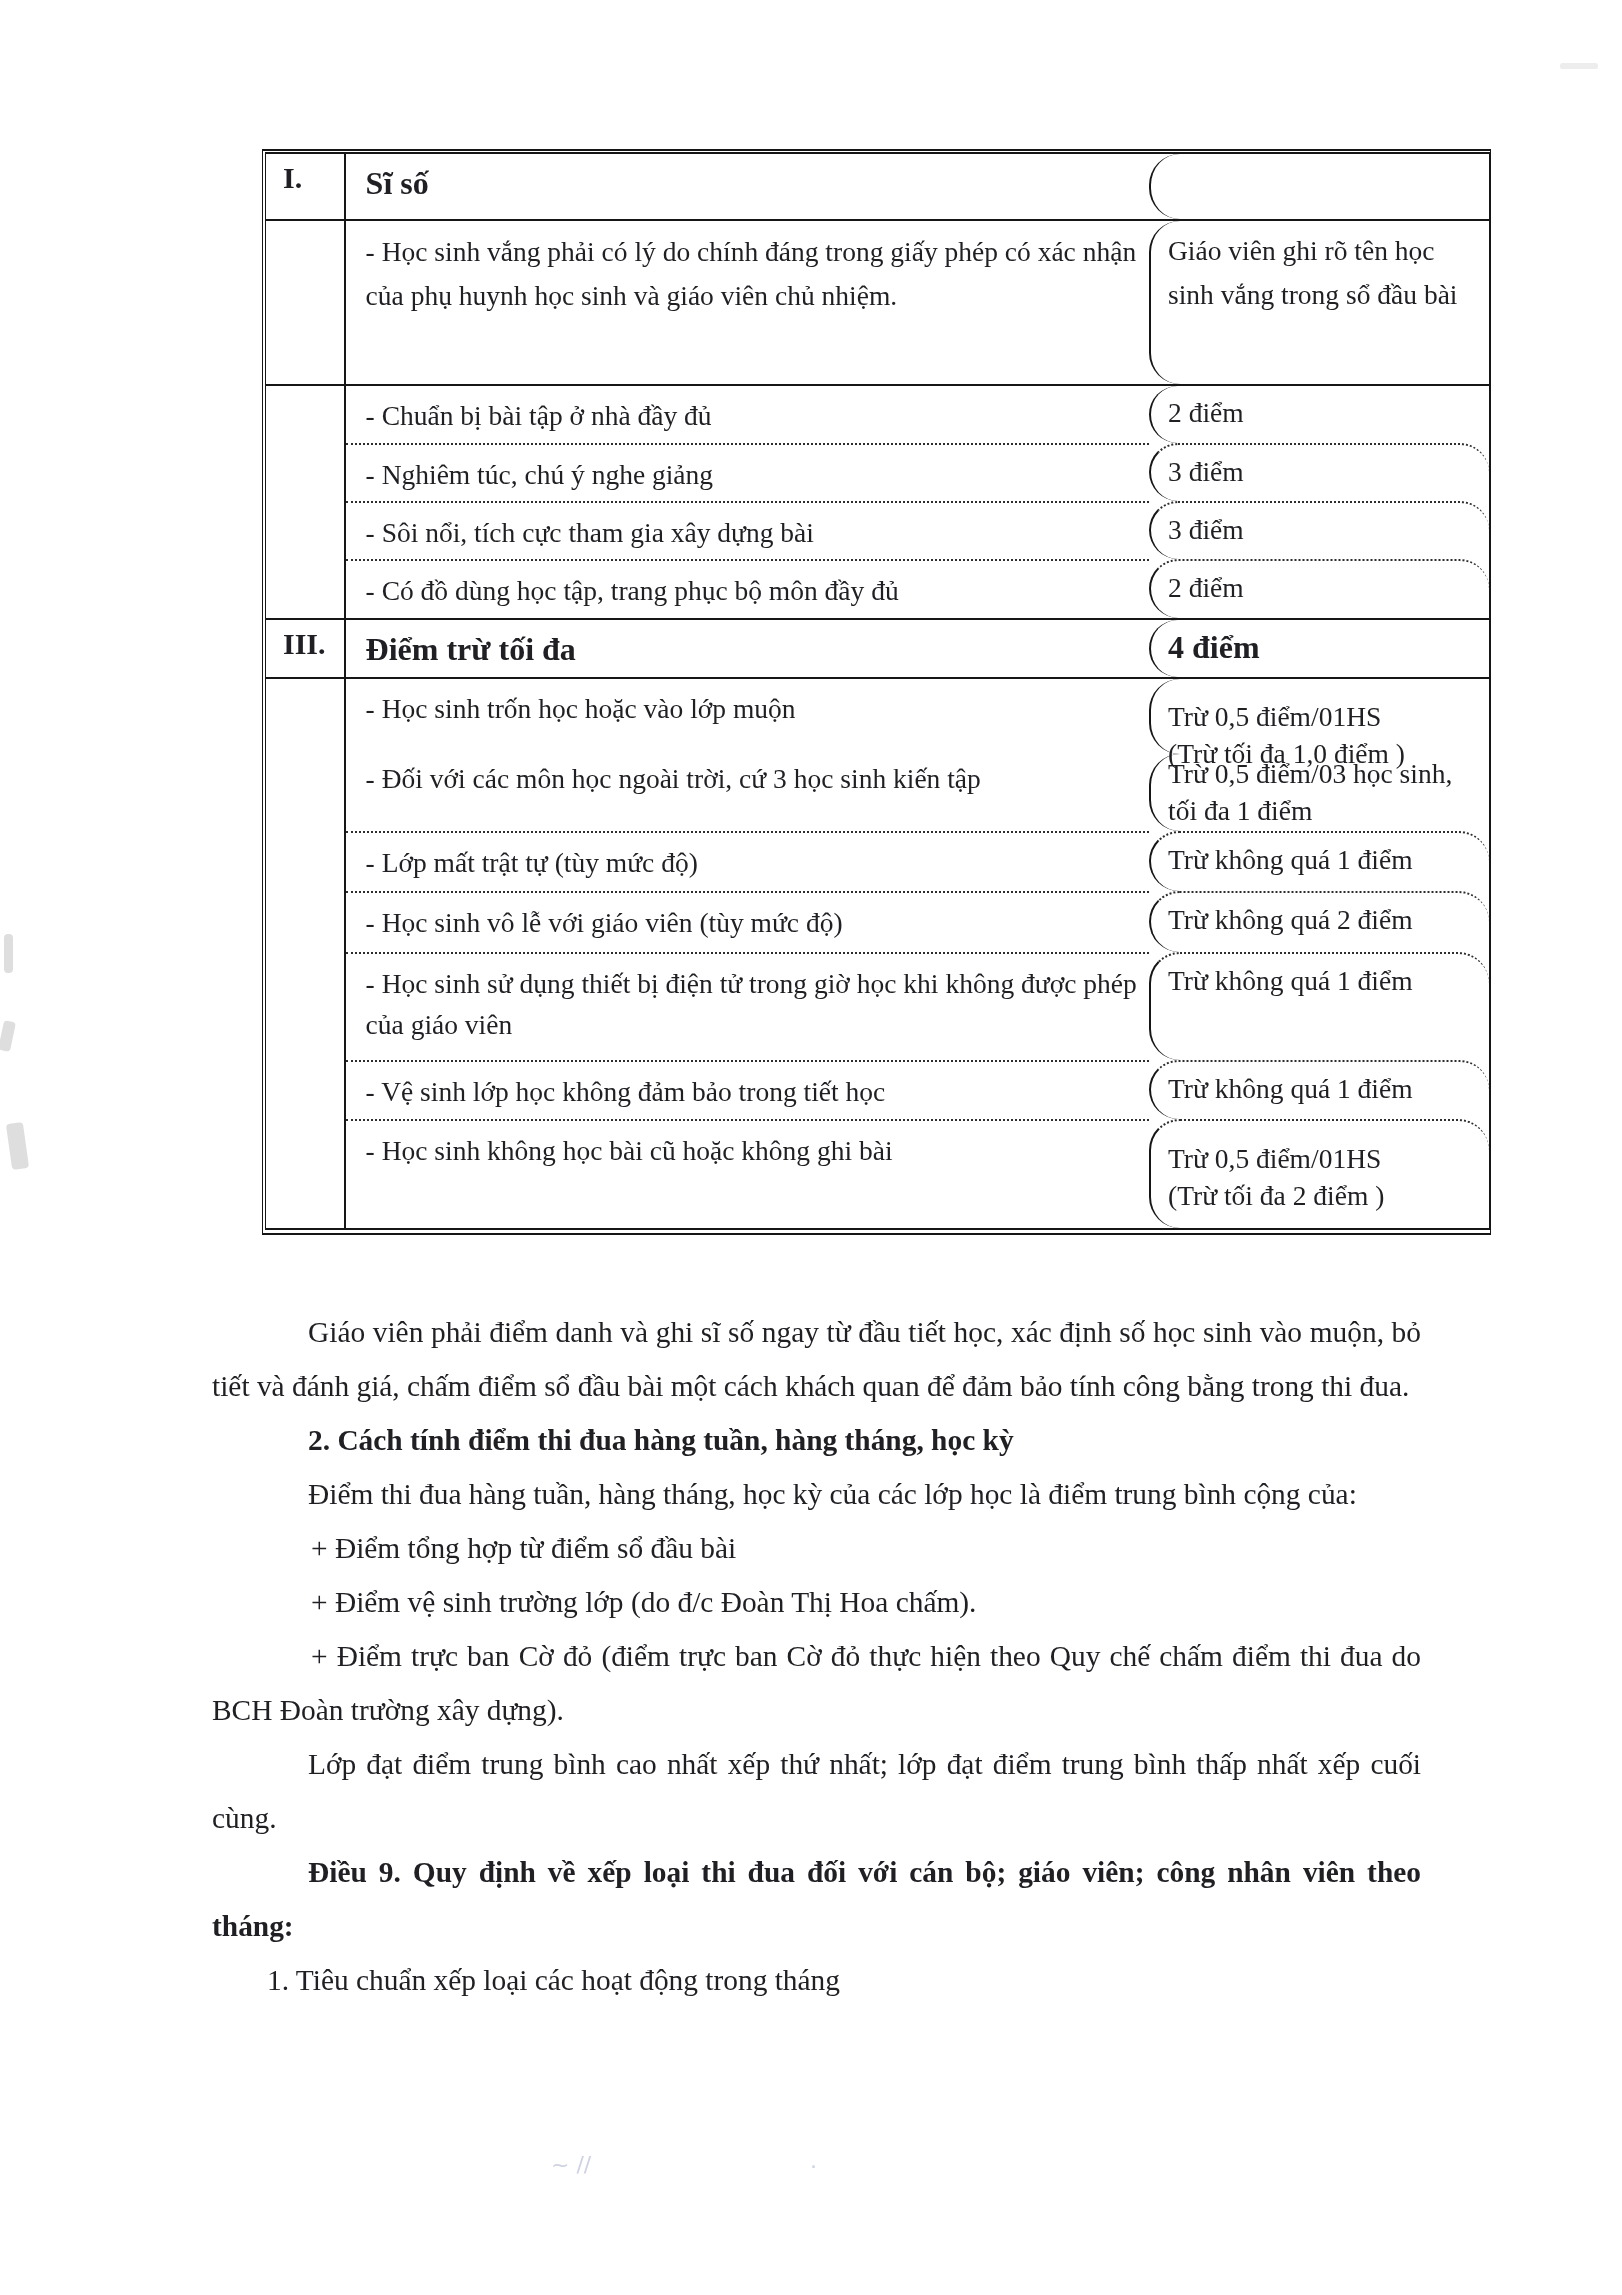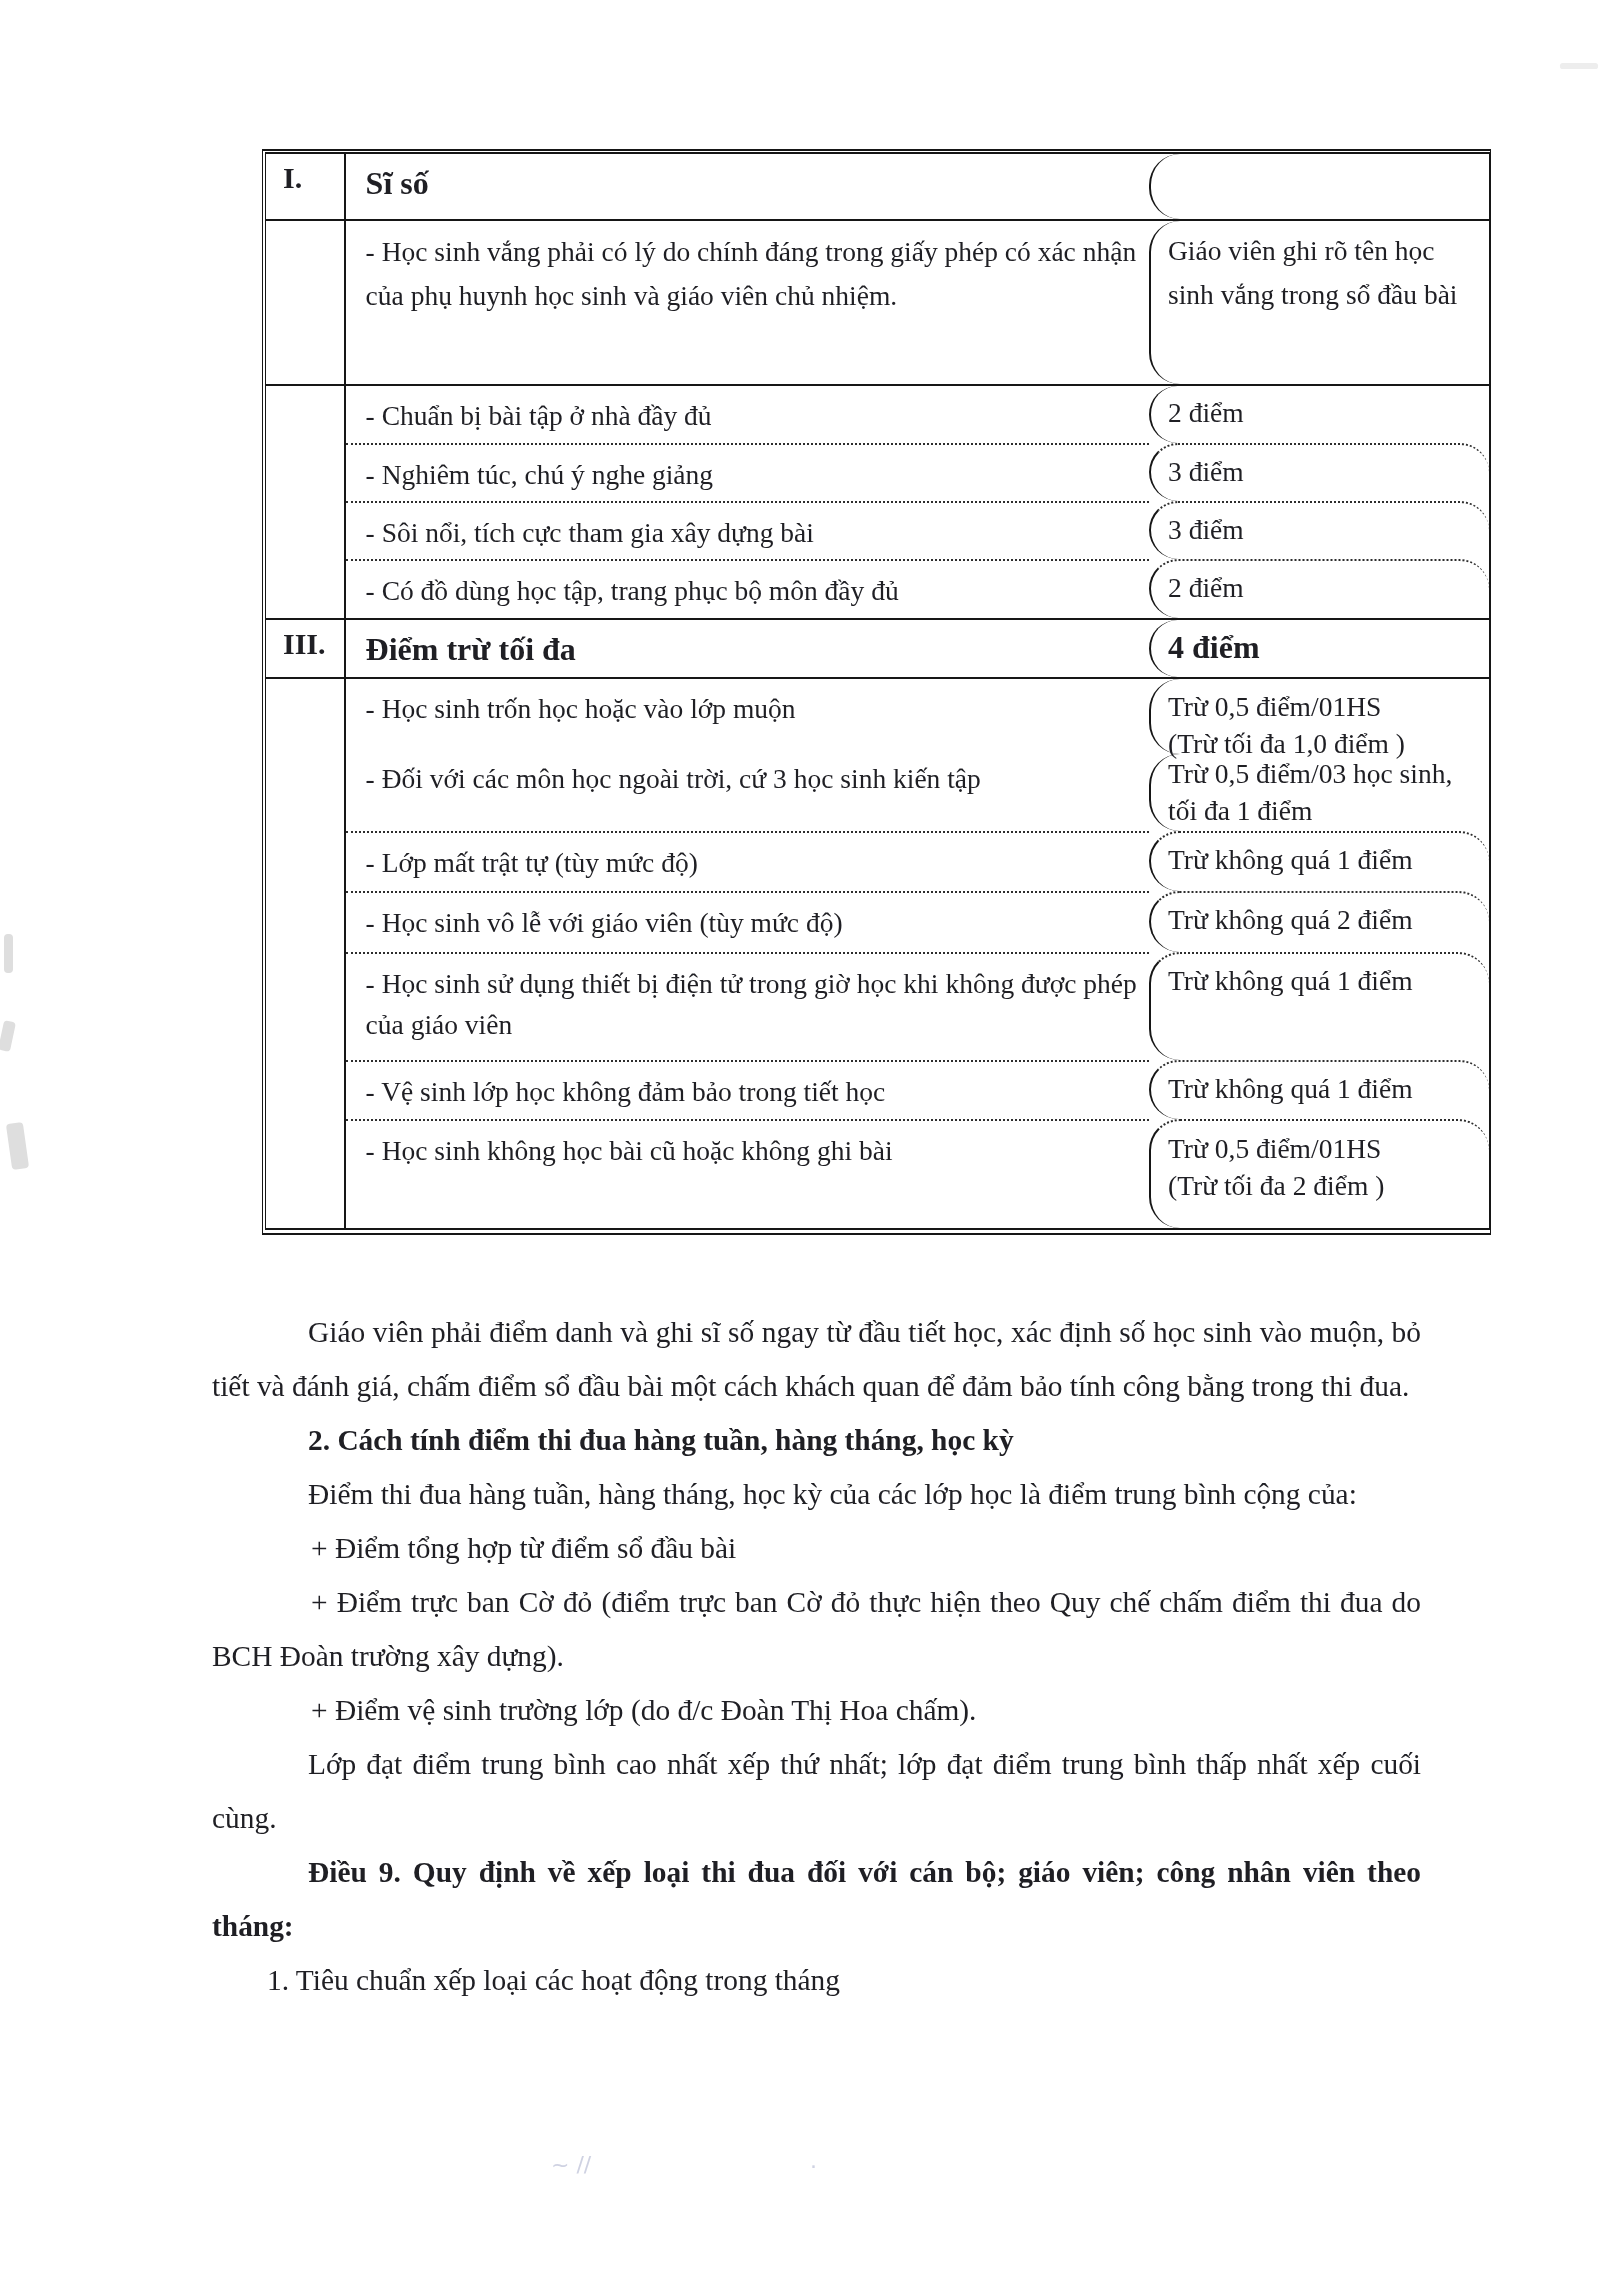--- a/index.html
+++ b/index.html
@@ -45,21 +45,21 @@
   .sec .c2,.sec .c3{font-weight:bold;font-size:32px;}
   .d-solid{border-top:2px solid #161616;}
   .d-dot .c2,.d-dot .c3{border-top:2px dotted #2d2d2d;}
 
   .h100{height:65px}.h252{height:165px}.h96{height:63px}
   .h90{height:59px}.h88{height:58px}
   .h118{height:77px}.h117{height:77px}
   .h92{height:60px}.h93{height:61px}.h165{height:108px}.h166{height:109px}
 
   .tall .c2,.tall .c3{line-height:44px;}
-  .tight .c3{line-height:37px;padding-top:9px;}
+  .tight .c3{line-height:37px;padding-top:19px;}
   .tight2 .c3{line-height:37px;padding-top:1.3px;}
   .tight2 .c2{padding-top:3.9px;}
 
   
   .bodytext{
     position:absolute;left:212px;top:1305px;width:1209px;
     font-size:29.4px;line-height:54px;text-align:justify;
   }
   .bodytext p{margin:0;text-indent:96px;}
   .bodytext p.plus{text-indent:99px;}
@@ -166,22 +166,22 @@
 (Trừ tối đa 2 điểm )</div>
     </div>
 
   </div>
 
   <div class="bodytext">
     <p>Giáo viên phải điểm danh và ghi sĩ số ngay từ đầu tiết học, xác định số học sinh vào muộn, bỏ tiết và đánh giá, chấm điểm sổ đầu bài một cách khách quan để đảm bảo tính công bằng trong thi đua.</p>
     <p class="bold">2. Cách tính điểm thi đua hàng tuần, hàng tháng, học kỳ</p>
     <p>Điểm thi đua hàng tuần, hàng tháng, học kỳ của các lớp học là điểm trung bình cộng của:</p>
     <p class="plus">+ Điểm tổng hợp từ điểm sổ đầu bài</p>
+    <p class="plus">+ Điểm vệ sinh trường lớp (do đ/c Đoàn Thị Hoa chấm).</p>
     <p class="plus">+ Điểm trực ban Cờ đỏ (điểm trực ban Cờ đỏ thực hiện theo Quy chế chấm điểm thi đua do BCH Đoàn trường xây dựng).</p>
-    <p class="plus">+ Điểm vệ sinh trường lớp (do đ/c Đoàn Thị Hoa chấm).</p>
     <p>Lớp đạt điểm trung bình cao nhất xếp thứ nhất; lớp đạt điểm trung bình thấp nhất xếp cuối cùng.</p>
     <p class="bold">Điều 9. Quy định về xếp loại thi đua đối với cán bộ; giáo viên; công nhân viên theo tháng:</p>
     <p class="numbered">1. Tiêu chuẩn xếp loại các hoạt động trong tháng</p>
   </div>
 
   <div class="artifact a-dash" style="left:1560px;top:63px;width:38px;height:5.9px;"></div>
   <div class="artifact a-edge" style="left:3.9px;top:934px;width:9.2px;height:39px;"></div>
   <div class="artifact a-edge" style="left:1.3px;top:1021px;width:11.8px;height:30px;transform:rotate(12deg);"></div>
   <div class="artifact a-edge" style="left:9.2px;top:1123px;width:17px;height:46px;transform:rotate(-8deg);"></div>
   <div class="artifact a-smudge" style="left:551px;top:2152px;">~ //</div>

